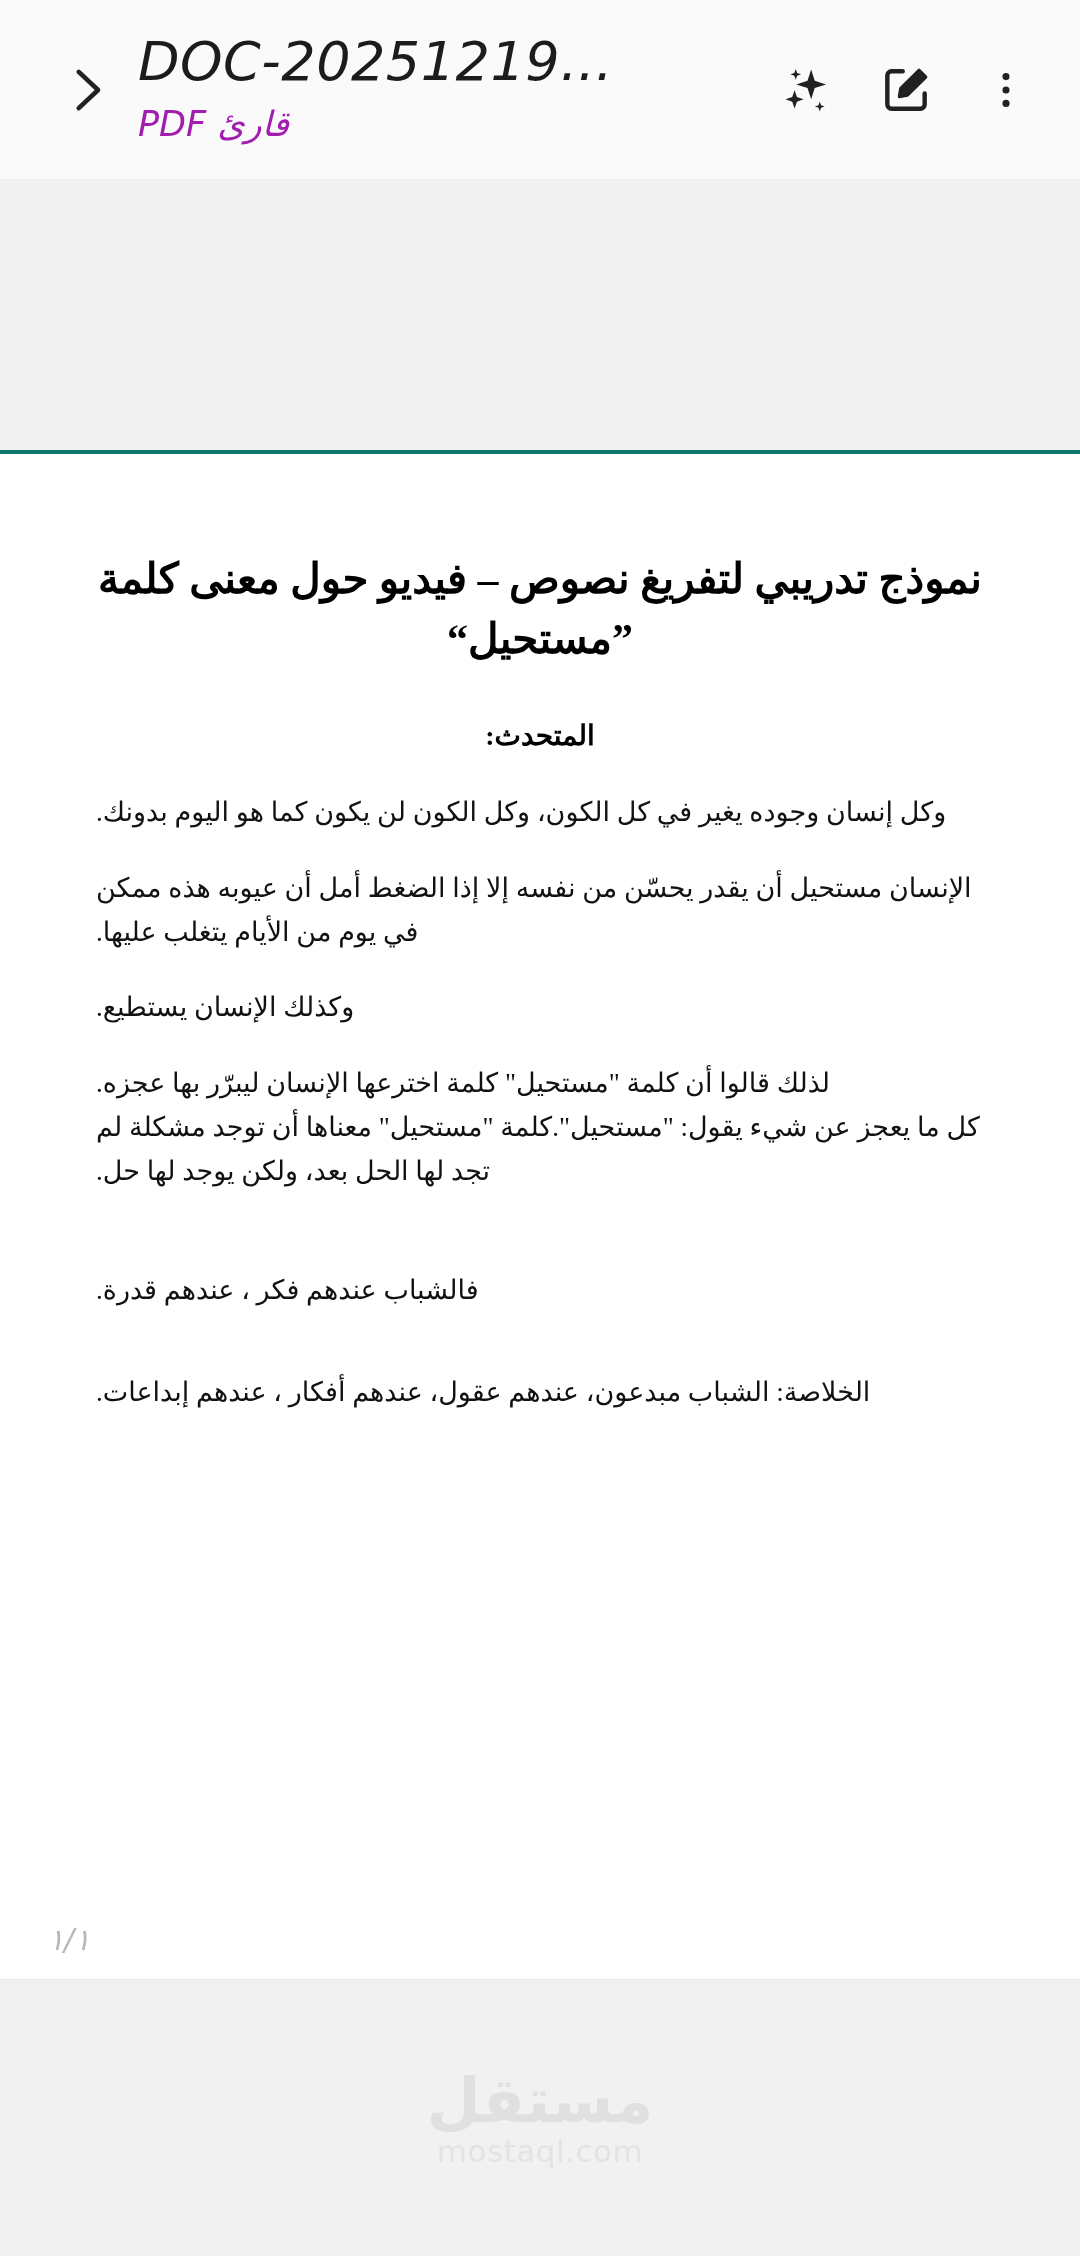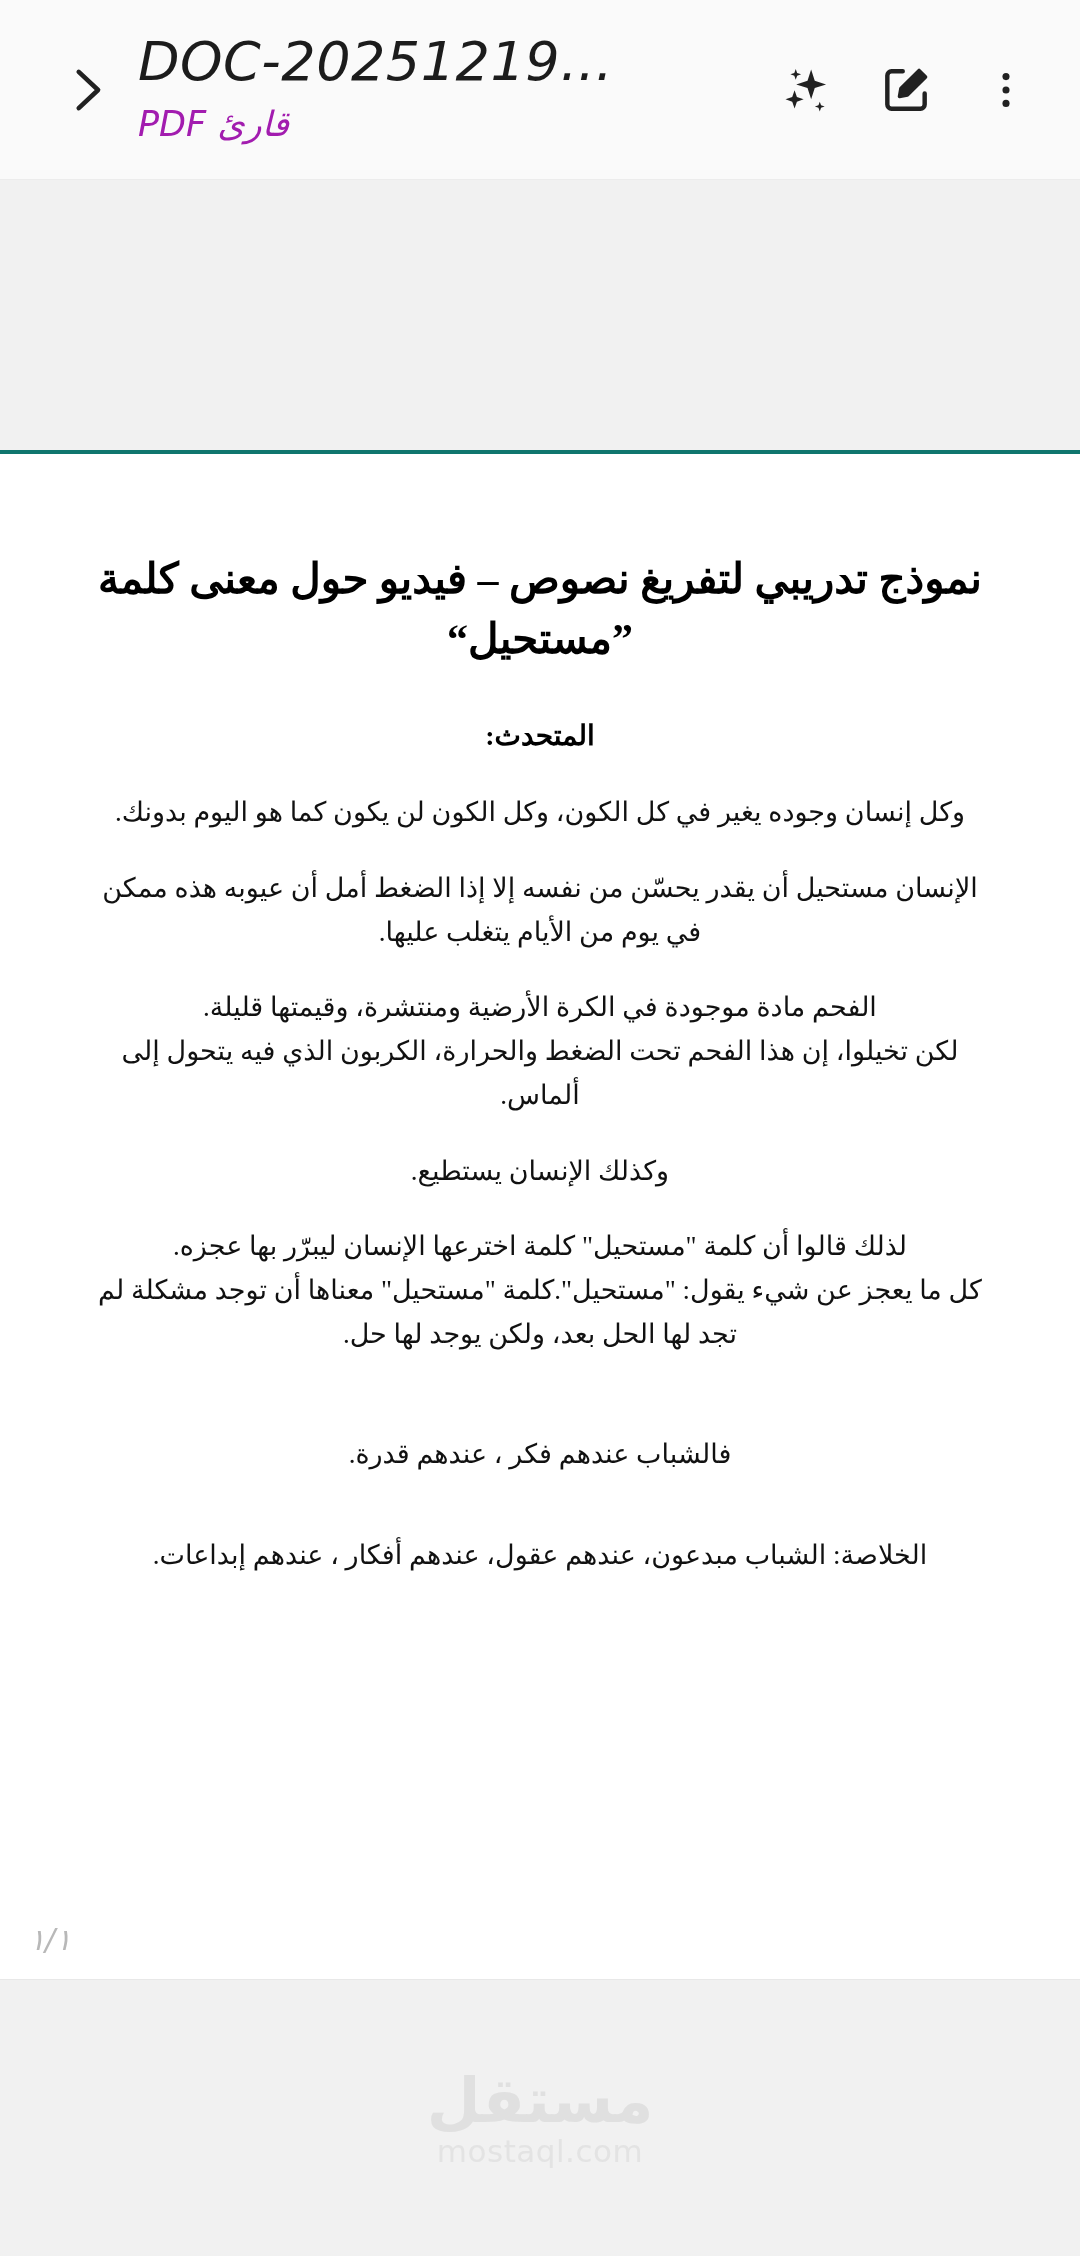--- a/index.html
+++ b/index.html
@@ -152,31 +152,31 @@
     margin: 0 0 34px 0;
     direction: rtl;
   }
 
   .doc-para {
     font-family: "Liberation Serif", "DejaVu Serif", serif;
     font-weight: normal;
     font-size: 27px;
     line-height: 1.62;
     color: #111111;
-    text-align: center;
+    text-align: left;
     margin: 8px 0 32px 0;
     direction: rtl;
   }
 
   .doc-para.gap-lg { margin-bottom: 58px; }
   .doc-para.gap-xl { margin-bottom: 76px; }
 
   .page-indicator {
     position: absolute;
-    left: 29px;
+    left: 48px;
     bottom: 22px;
     direction: ltr;
     font-family: "DejaVu Sans", sans-serif;
     font-style: italic;
     font-size: 30px;
     color: #b8b8b8;
     letter-spacing: 1px;
     user-select: none;
   }
 
@@ -285,21 +285,20 @@
     <div class="pdf-page">
 
       <h1 class="doc-title">نموذج تدريبي لتفريغ نصوص – فيديو حول معنى كلمة ”مستحيل“</h1>
 
       <p class="doc-speaker">المتحدث:</p>
 
       <p class="doc-para">وكل إنسان وجوده يغير في كل الكون، وكل الكون لن يكون كما هو اليوم بدونك.</p>
 
       <p class="doc-para">الإنسان مستحيل أن يقدر يحسّن من نفسه إلا إذا الضغط أمل أن عيوبه هذه ممكن في يوم من الأيام يتغلب عليها.</p>
 
-      <p class="doc-para">الفحم مادة موجودة في الكرة الأرضية ومنتشرة، وقيمتها قليلة.<br>لكن تخيلوا، إن هذا الفحم تحت الضغط والحرارة، الكربون الذي فيه يتحول إلى ألماس.</p>
 
       <p class="doc-para">وكذلك الإنسان يستطيع.</p>
 
       <p class="doc-para gap-xl">لذلك قالوا أن كلمة "مستحيل" كلمة اخترعها الإنسان ليبرّر بها عجزه.<br>كل ما يعجز عن شيء يقول: "مستحيل".كلمة "مستحيل" معناها أن توجد مشكلة لم تجد لها الحل بعد، ولكن يوجد لها حل.</p>
 
       <p class="doc-para gap-lg">فالشباب عندهم فكر ، عندهم قدرة.</p>
 
       <p class="doc-para">الخلاصة: الشباب مبدعون، عندهم عقول، عندهم أفكار ، عندهم إبداعات.</p>
 
       <div class="page-indicator">١/١</div>

